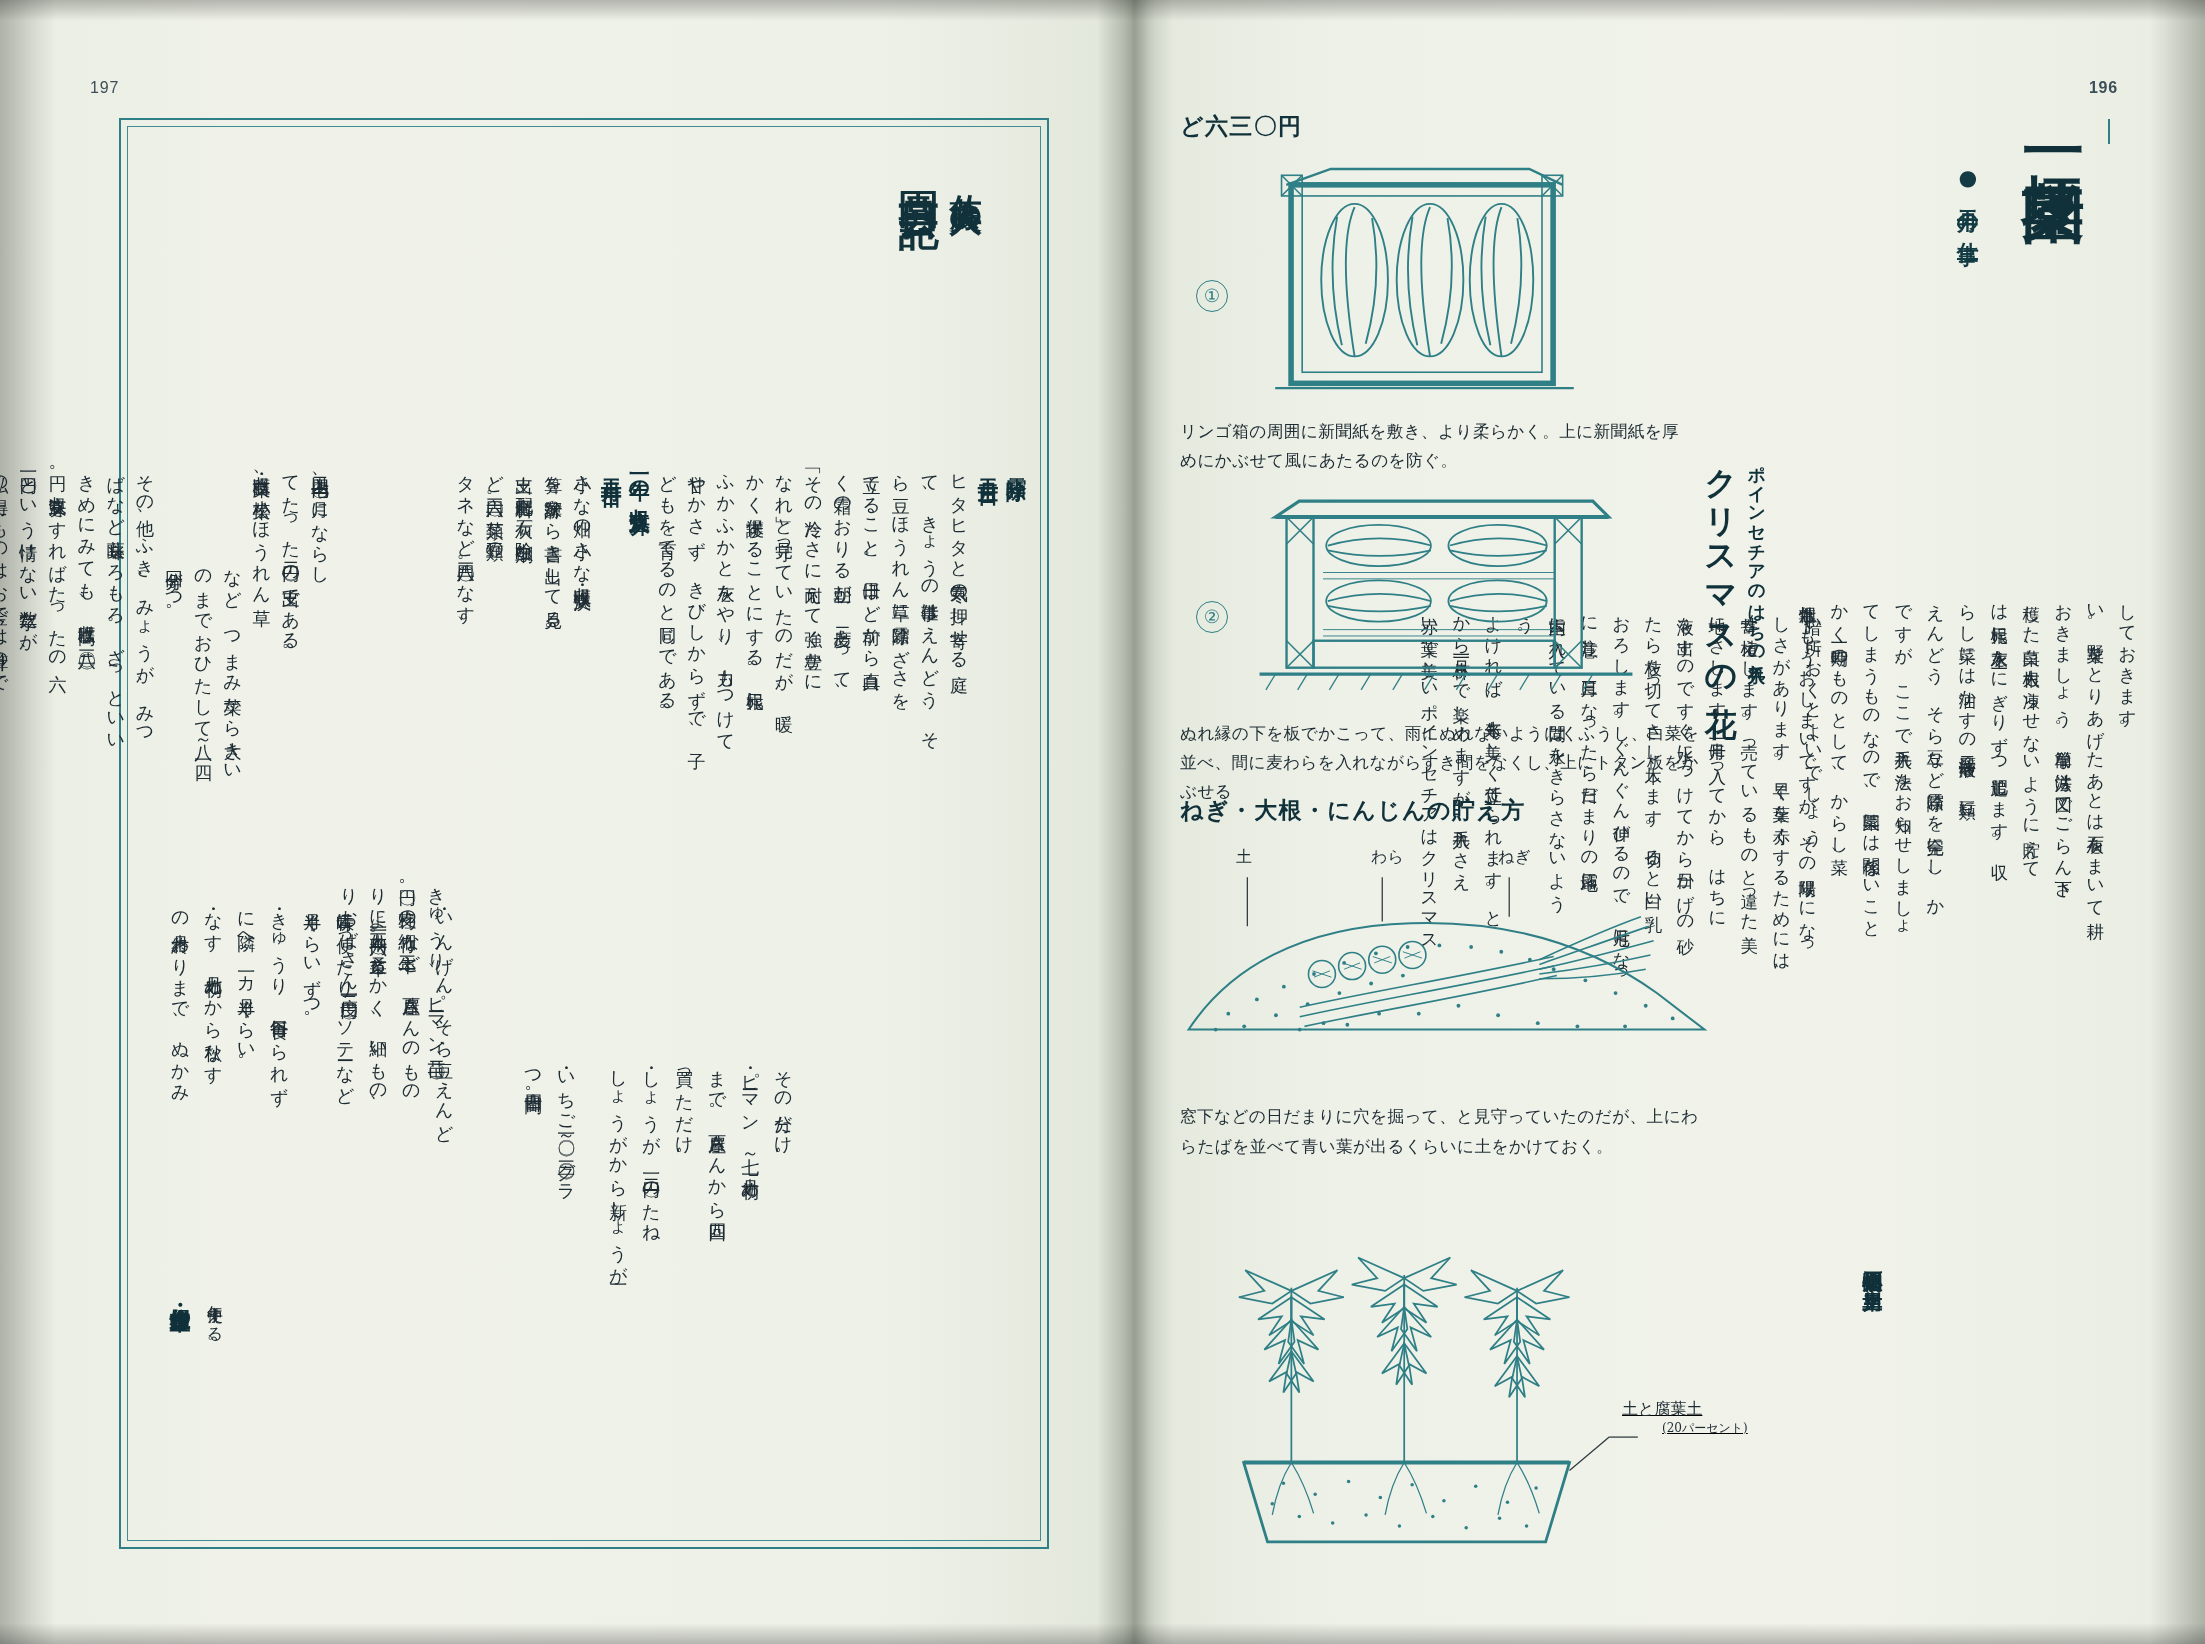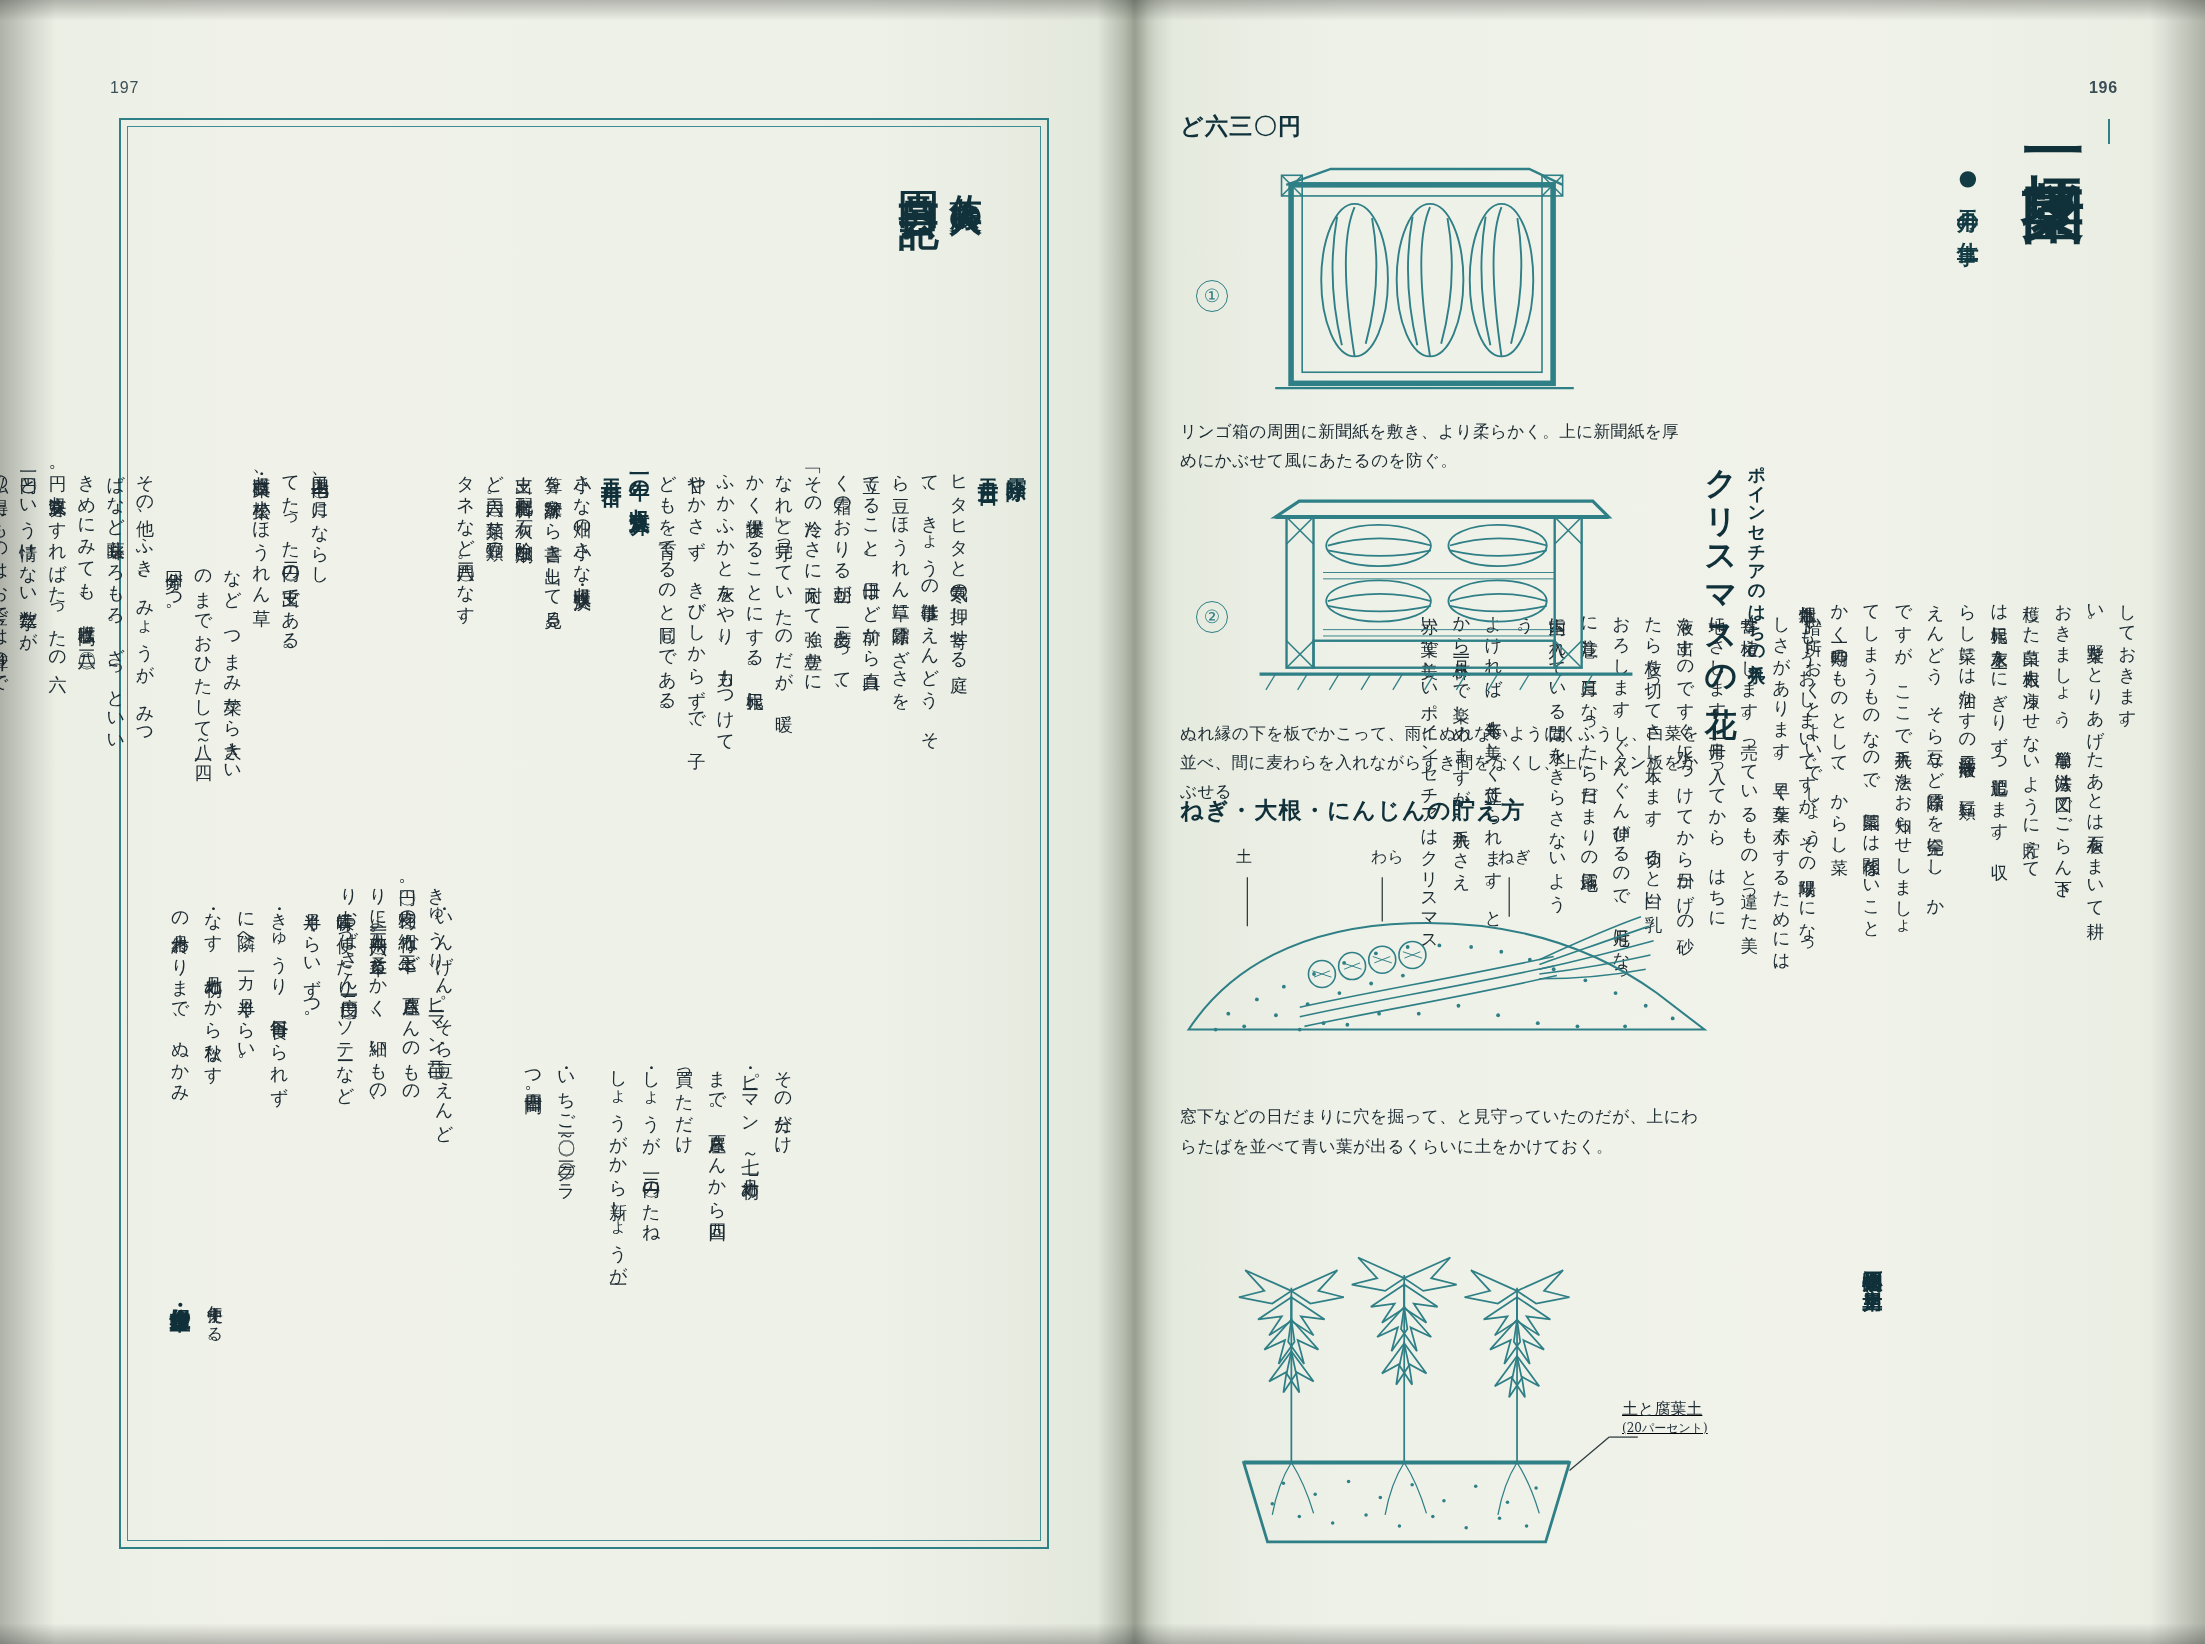--- a/index.html
+++ b/index.html
@@ -166,31 +166,31 @@
     border: 1.6px solid #2f7f86; color: #2f7f86;
     font-size: 18.3px; display: flex; align-items: center; justify-content: center;
     font-family: "Liberation Sans", sans-serif;
   }
   .lbl-s {
     font-family: "DejaVu Serif", serif;
     font-size: 16px; color: #1d2b33;
   }
   .lbl-xs {
     font-family: "DejaVu Serif", serif;
-    font-size: 12px; color: #1d2b33;
+    font-size: 12px; color: #1d2b33; margin-left: 40px;
   }
 </style>
 </head>
 <body>
 
 <div id="spread">
 
   <div class="page" id="page-left">
 
-    <div class="folio" style="left:110px; top:79px;">197</div>
+    <div class="folio" style="left:90px; top:79px;">197</div>
 
     <div id="frame">
 
       <div class="title-block">
         <div class="title-main">園芸日記</div>
         <div class="title-sub">佐藤夫人の</div>
       </div>
 
       <div class="diary-cols">
         <div class="dcol">

